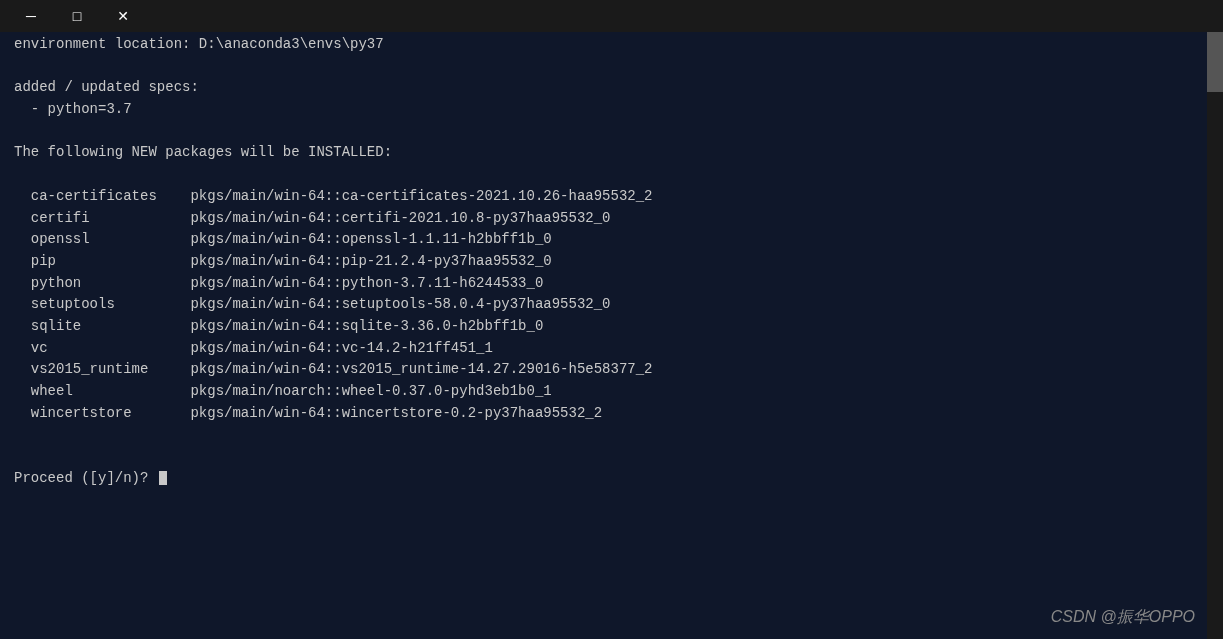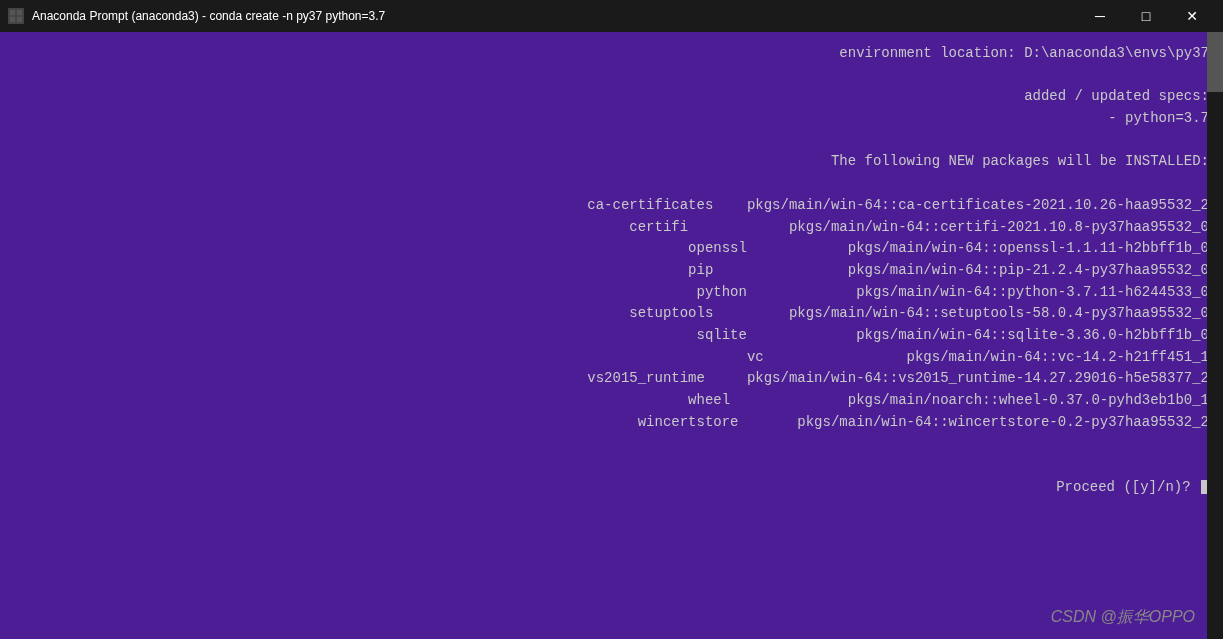--- a/index.html
+++ b/index.html
@@ -58,28 +58,27 @@
       cursor: pointer;
       background: transparent;
       border: none;
       font-family: Arial, sans-serif;
     }
 
     
     .terminal {
       width: 100%;
       height: calc(100% - 32px);
-      background: #4c1d95;
+      background: #0f172a;
       color: #c8c8c8;
       font-size: 14px;
       line-height: 1.5;
-      padding: 11px 14px;
+      padding: 2px 14px;
       overflow: hidden;
       position: relative;
-      text-align: right;
     }
 
     .terminal pre {
       white-space: pre;
       font-family: 'Courier New', Courier, monospace;
       font-size: 14px;
       line-height: 1.55;
       color: #c8c8c8;
     }
 
@@ -118,31 +117,20 @@
       height: 14px;
       background: #c8c8c8;
       vertical-align: middle;
       margin-left: 2px;
     }
   </style>
 </head>
 <body>
 
 <div class="title-bar">
-  <div class="title-bar-left">
-    <div class="title-bar-icon">
-      <svg width="14" height="14" viewBox="0 0 14 14">
-        <rect x="1" y="1" width="5" height="5" fill="#555"></rect>
-        <rect x="8" y="1" width="5" height="5" fill="#555"></rect>
-        <rect x="1" y="8" width="5" height="5" fill="#555"></rect>
-        <rect x="8" y="8" width="5" height="5" fill="#555"></rect>
-      </svg>
-    </div>
-    <span class="title-bar-text">Anaconda Prompt (anaconda3) - conda  create -n py37 python=3.7</span>
-  </div>
   <div class="title-bar-controls">
     <button class="title-btn">─</button>
     <button class="title-btn">□</button>
     <button class="title-btn close">✕</button>
   </div>
 </div>
 
 <div class="terminal">
   <pre id="terminal-content">environment location: D:\anaconda3\envs\py37
 

